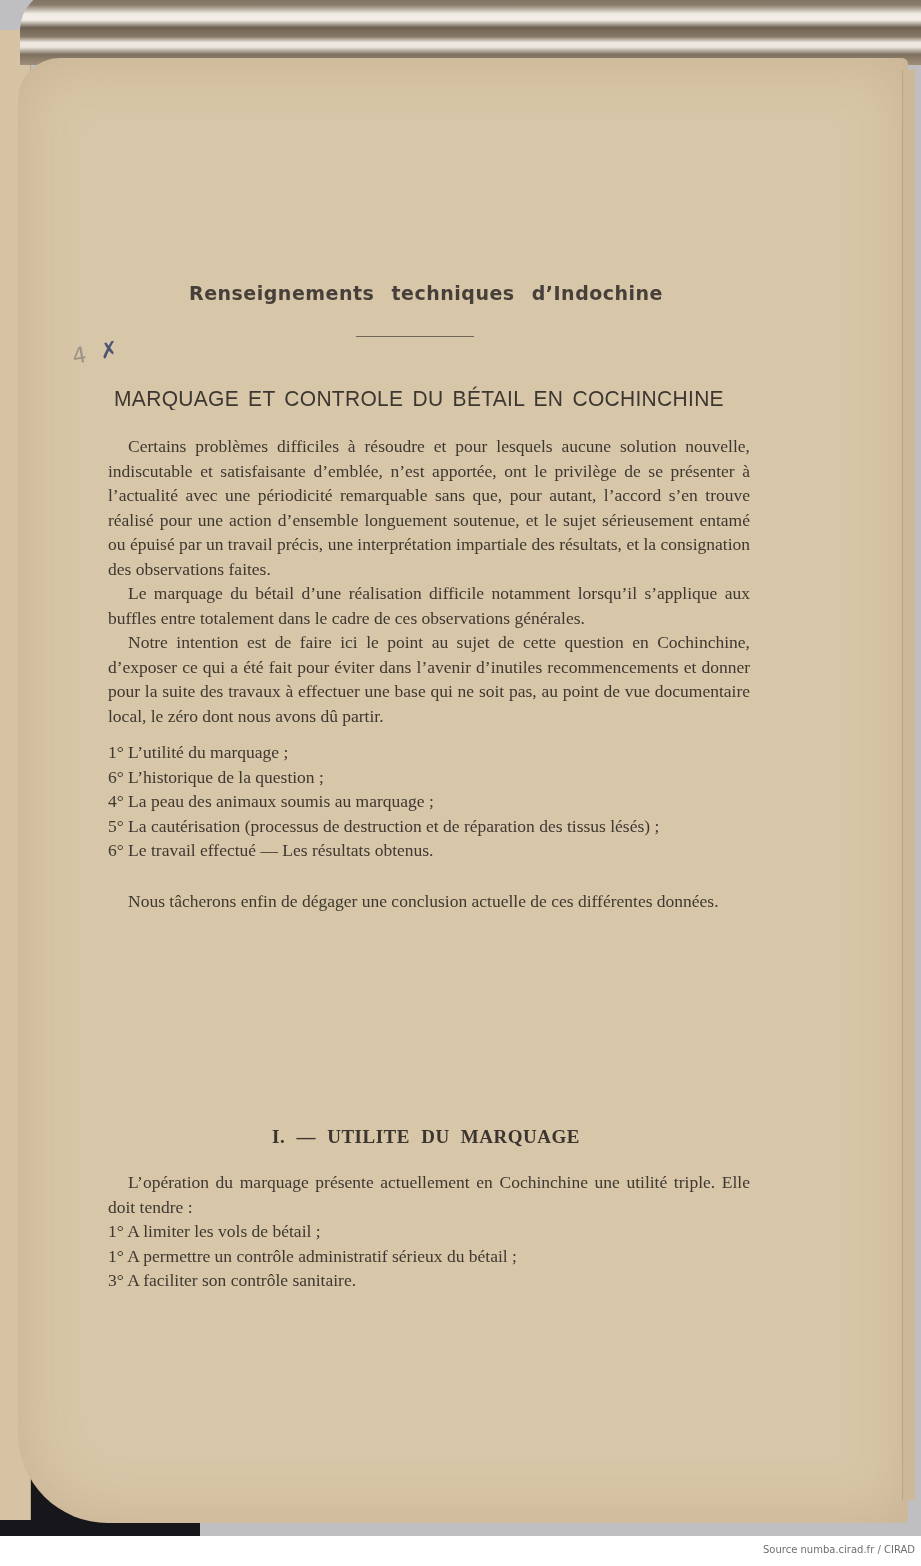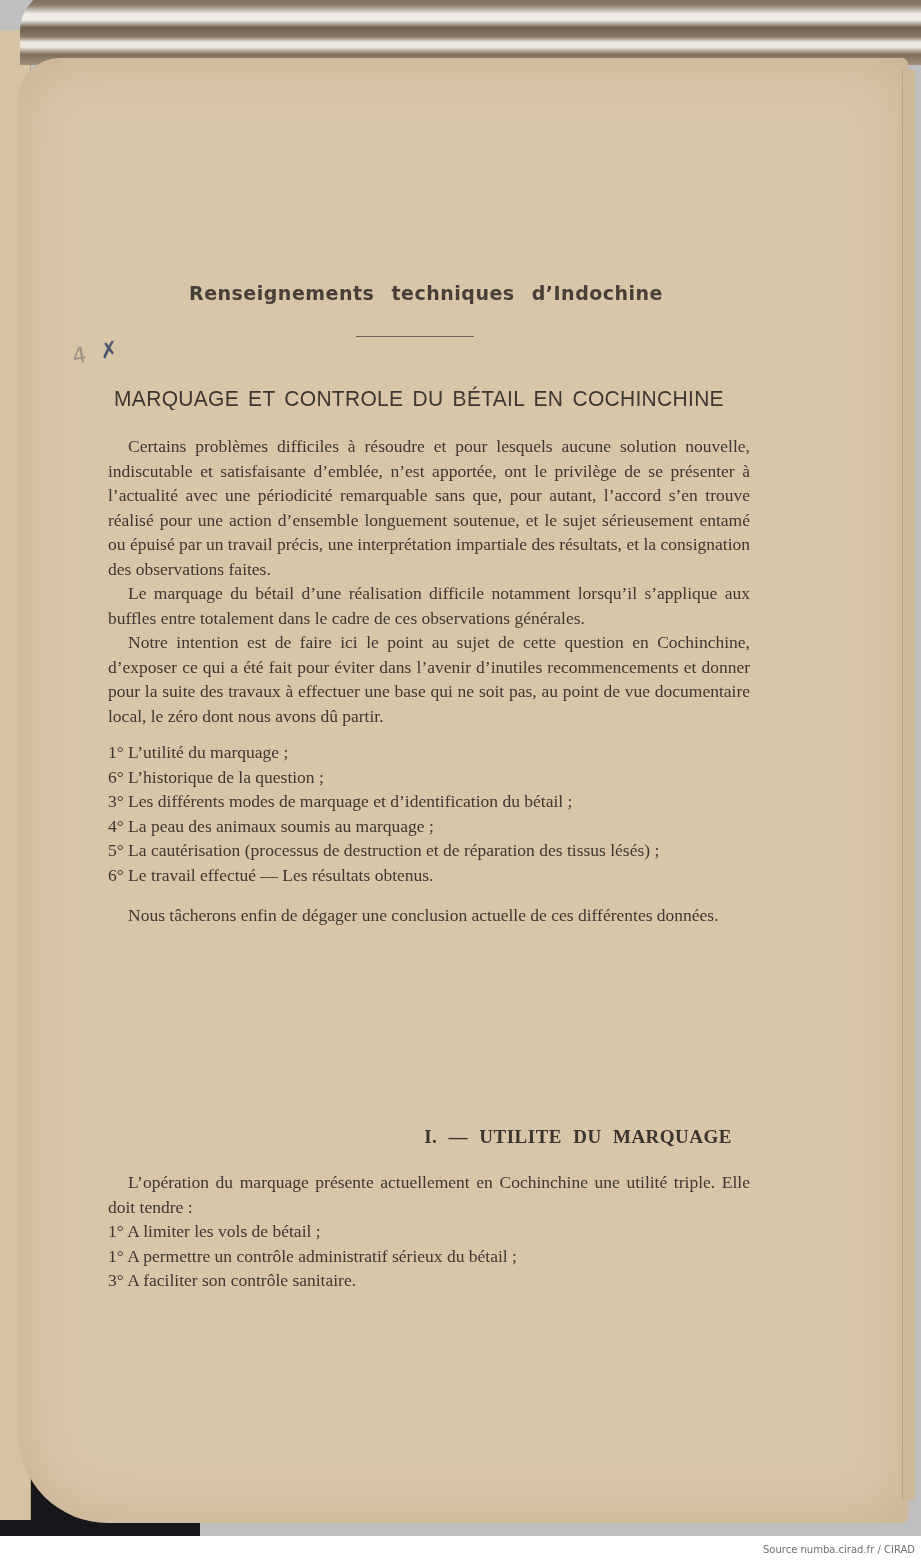--- a/index.html
+++ b/index.html
@@ -54,21 +54,21 @@
   .annotation .x { color: #4a5674; margin-left: 14px; }
   .article-title {
     position: absolute; left: 104px; top: 386px; width: 630px; text-align: center;
     font-family: "Liberation Sans", sans-serif; font-size: 21px; color: #3d3732;
     letter-spacing: 0.3px; word-spacing: 3px; transform: scaleY(1.08);
   }
   p { margin: 0; text-indent: 20px; }
   .list { margin: 0; padding: 0; list-style: none; }
   .list li { text-indent: -4px; padding-left: 4px; }
   .section-title {
-    position: absolute; left: 120px; top: 1126px; width: 612px; text-align: right;
+    position: absolute; left: 120px; top: 1126px; width: 612px; text-align: center;
     font-weight: bold; font-size: 19px; color: #3b352f; letter-spacing: 0.5px; word-spacing: 6px;
   }
   .source {
     position: absolute; right: 6px; top: 1544px;
     font-family: "DejaVu Sans", sans-serif; font-size: 10px; color: #6f6f6f;
   }
 </style>
 </head>
 <body>
 
@@ -86,26 +86,25 @@
   </div>
   <div class="article-title">MARQUAGE ET CONTROLE DU BÉTAIL EN COCHINCHINE</div>
 
   <div class="text-block" style="top:434px;">
     <p>Certains problèmes difficiles à résoudre et pour lesquels aucune solution nouvelle, indiscutable et satisfaisante d’emblée, n’est apportée, ont le privilège de se présenter à l’actualité avec une périodicité remarquable sans que, pour autant, l’accord s’en trouve réalisé pour une action d’ensemble longuement soutenue, et le sujet sérieusement entamé ou épuisé par un travail précis, une interprétation impartiale des résultats, et la consignation des observations faites.</p>
     <p>Le marquage du bétail d’une réalisation difficile notamment lorsqu’il s’applique aux buffles entre totalement dans le cadre de ces observations générales.</p>
     <p>Notre intention est de faire ici le point au sujet de cette question en Cochinchine, d’exposer ce qui a été fait pour éviter dans l’avenir d’inutiles recommencements et donner pour la suite des travaux à effectuer une base qui ne soit pas, au point de vue documentaire local, le zéro dont nous avons dû partir.</p>
     <ul class="list" style="margin-top:12px;">
       <li>1° L’utilité du marquage ;</li>
       <li>6° L’historique de la question ;</li>
-      <li>3° Les différents modes de marquage et d’identification du bétail ;</li>
       <li>4° La peau des animaux soumis au marquage ;</li>
       <li>5° La cautérisation (processus de destruction et de réparation des tissus lésés) ;</li>
       <li>6° Le travail effectué — Les résultats obtenus.</li>
     </ul>
-    <p style="margin-top:16px;">Nous tâcherons enfin de dégager une conclusion actuelle de ces différentes données.</p>
+    <p style="margin-top:26px;">Nous tâcherons enfin de dégager une conclusion actuelle de ces différentes données.</p>
   </div>
 
   <div class="section-title">I. — UTILITE DU MARQUAGE</div>
 
   <div class="text-block" style="top:1170px;">
     <p>L’opération du marquage présente actuellement en Cochinchine une utilité triple. Elle doit tendre :</p>
     <ul class="list" style="">
       <li>1° A limiter les vols de bétail ;</li>
       <li>1° A permettre un contrôle administratif sérieux du bétail ;</li>
       <li>3° A faciliter son contrôle sanitaire.</li>

